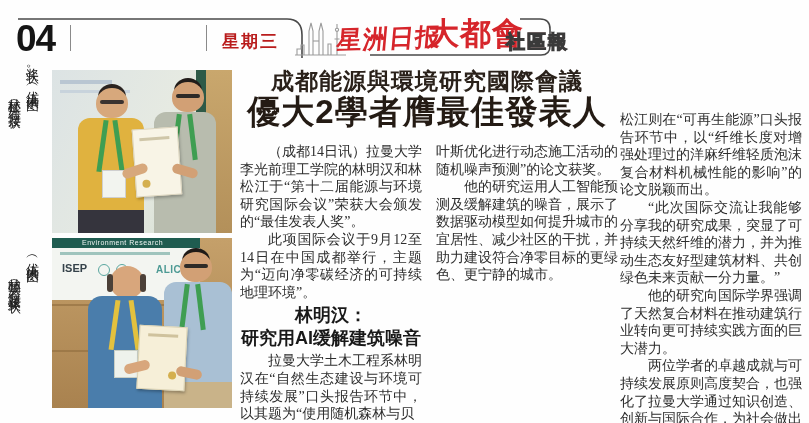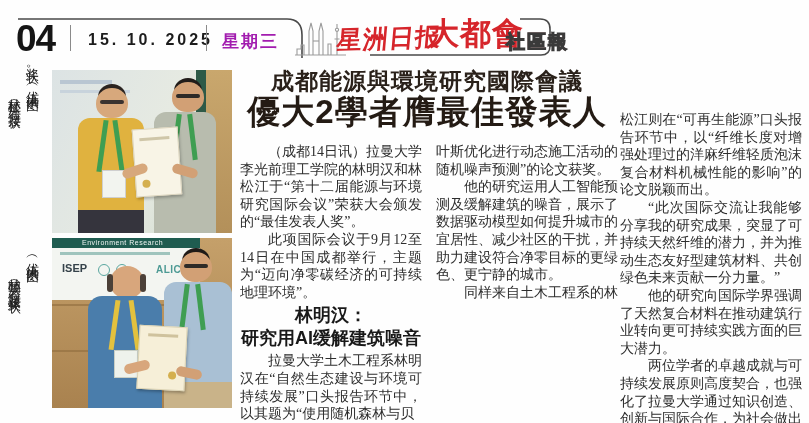--- a/index.html
+++ b/index.html
@@ -5,21 +5,21 @@
   html,body{margin:0;padding:0;}
   .page{position:relative;width:809px;height:423px;background:#fefefe;overflow:hidden;
         font-family:"Liberation Serif","DejaVu Serif",serif;color:#2b2b2b;}
 
   
   .masthead-svg{position:absolute;left:0;top:0;width:809px;height:62px;}
   .page-number{position:absolute;left:16px;top:20px;font-family:"Liberation Sans","DejaVu Sans",sans-serif;
         font-size:37px;font-weight:700;color:#151515;letter-spacing:-1px;line-height:1;}
   .head-date{position:absolute;left:88px;top:31px;font-family:"Liberation Sans","DejaVu Sans",sans-serif;
         font-size:16px;font-weight:700;color:#1c1c1c;letter-spacing:3px;}
-  .head-weekday{position:absolute;left:222px;top:30px;font-size:17px;font-weight:700;color:#a21caf;letter-spacing:2px;}
+  .head-weekday{position:absolute;left:222px;top:30px;font-size:17px;font-weight:700;color:#b91c1c;letter-spacing:2px;}
   .head-div{position:absolute;top:25px;width:1px;height:26px;background:#8a8a8a;}
   .paper-name{position:absolute;left:337px;top:22px;font-size:25px;font-weight:800;
         color:var(--brand-red,#c4161d);transform:skewX(-7deg) rotate(-2deg);letter-spacing:1px;}
   .edition-name{position:absolute;left:428px;top:18px;font-family:"Liberation Sans","DejaVu Sans",sans-serif;
         font-size:31px;font-weight:700;color:var(--brand-red,#d6252b);letter-spacing:1px;line-height:1;}
   .edition-sub{position:absolute;left:506px;top:29px;font-size:19px;font-weight:600;color:#b91c1c;
         -webkit-text-stroke:1.1px #3a3a3a;letter-spacing:2px;}
 
   
   .vtext{position:absolute;writing-mode:vertical-rl;font-size:13px;color:#1f1f1f;
@@ -61,21 +61,20 @@
       <path d="M 309 55 V 31 L 311 23 L 313 31 V 55"></path>
       <path d="M 319 55 V 31 L 321 23 L 323 31 V 55"></path>
       <path d="M 313 41 H 319"></path>
       <path d="M 328 55 V 44 H 331 V 55"></path>
       <path d="M 337 55 V 39 M 334.5 39 H 339.5 M 337 39 V 31 M 337 28.5 V 24"></path>
       <circle cx="337" cy="29.8" r="1.6"></circle>
     </g>
   </svg>
   <div class="page-number">04</div>
   <div class="head-div" style="left:70px;"></div>
-  <div class="head-date">15. 10. 2025</div>
   <div class="head-div" style="left:206px;"></div>
   <div class="head-weekday">星期三</div>
   <div class="paper-name">星洲日报</div>
   <div class="edition-name">大都會</div>
   <div class="edition-sub">社區報</div>
 
   <div class="vtext" style="left:24px;top:58px;">奖状。（优大供图）</div>
   <div class="vtext" style="left:6px;top:88px;">林松江（右）接获</div>
   <div class="vtext" style="left:24px;top:250px;">（优大供图）</div>
   <div class="vtext" style="left:6px;top:268px;">林明汉（右）接获奖状。</div>
@@ -156,21 +155,20 @@
       <p class="indent">此项国际会议于9月12至14日在中国成都举行，主题为“迈向净零碳经济的可持续地理环境”。</p>
       <div class="subhead">
         <div>林明汉：</div>
         <div>研究用AI缓解建筑噪音</div>
       </div>
       <p class="indent">拉曼大学土木工程系林明汉在“自然生态建设与环境可持续发展”口头报告环节中，以其题为“使用随机森林与贝</p>
     </div>
   <div class="col" style="left:436px;top:143px;">
       <p class="cont">叶斯优化进行动态施工活动的随机噪声预测”的论文获奖。</p>
       <p class="indent">他的研究运用人工智能预测及缓解建筑的噪音，展示了数据驱动模型如何提升城市的宜居性、减少社区的干扰，并助力建设符合净零目标的更绿色、更宁静的城市。</p>
-      <p class="indent">同样来自土木工程系的林</p>
     </div>
   <div class="col" style="left:620px;top:87px;margin-top:24px;">
       <p class="cont">松江则在“可再生能源”口头报告环节中，以“纤维长度对增强处理过的洋麻纤维轻质泡沫复合材料机械性能的影响”的论文脱颖而出。</p>
       <p class="indent">“此次国际交流让我能够分享我的研究成果，突显了可持续天然纤维的潜力，并为推动生态友好型建筑材料、共创绿色未来贡献一分力量。”</p>
       <p class="indent">他的研究向国际学界强调了天然复合材料在推动建筑行业转向更可持续实践方面的巨大潜力。</p>
       <p class="indent">两位学者的卓越成就与可持续发展原则高度契合，也强化了拉曼大学通过知识创造、创新与国际合作，为社会做出有意义的贡献这一核心使命。</p>
     </div>
 
 </div>
 

